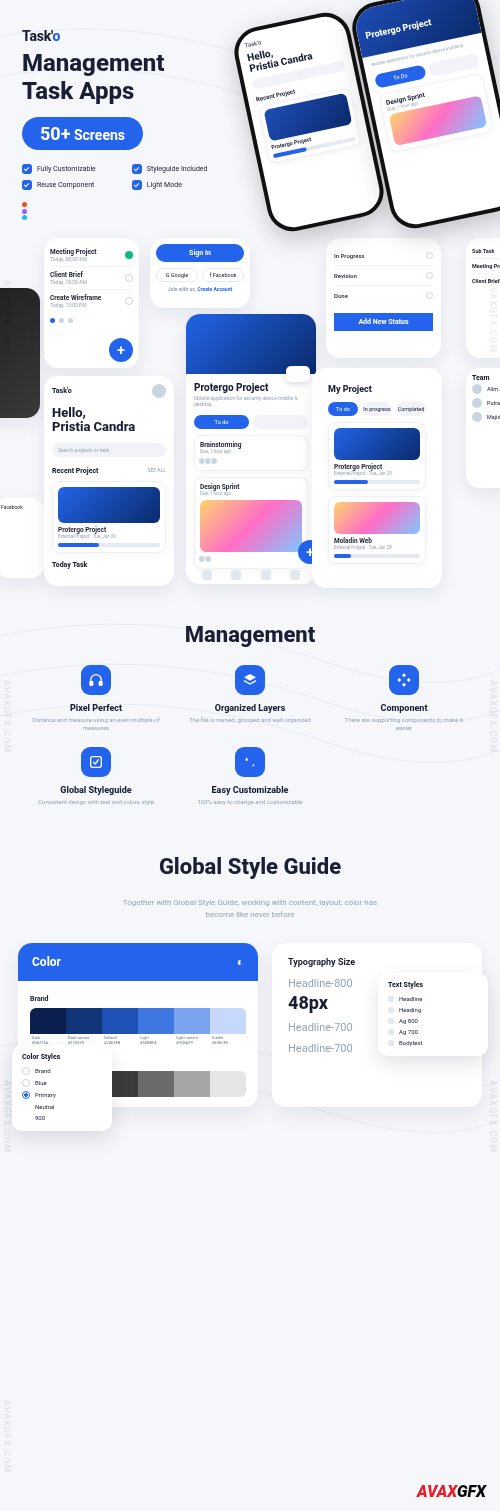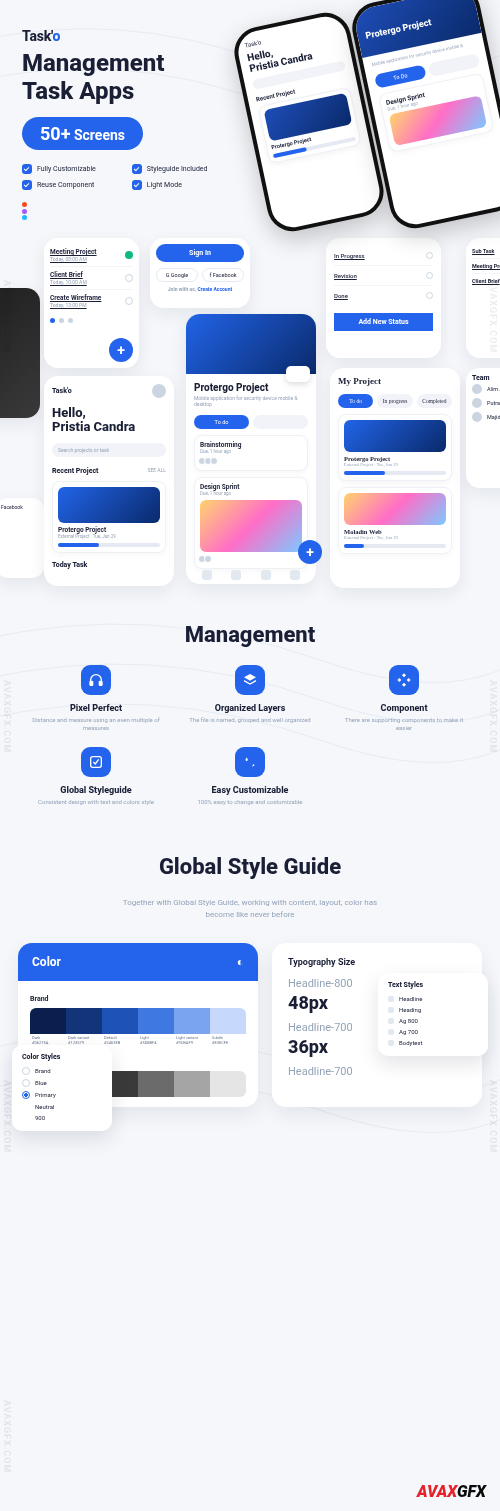--- a/index.html
+++ b/index.html
@@ -42,25 +42,25 @@
 
 .band { position:relative; height:360px; margin-top:8px; }
 .scr { position:absolute; background:#fff; border-radius:14px; box-shadow:0 6px 18px rgba(16,24,40,.08); overflow:hidden; }
 .s-left1 { left:-50px; top:50px; width:90px; height:130px; }
 .s-left2 { left:-5px; top:260px; width:50px; height:80px; }
 .s-a { left:44px; top:0; width:95px; height:130px; padding:6px; }
 .s-b { left:44px; top:138px; width:130px; height:210px; padding:8px; }
 .s-c { left:150px; top:0; width:100px; height:70px; padding:6px; }
 .s-d { left:186px; top:76px; width:130px; height:270px; overflow:visible; }
 .s-e { left:326px; top:0; width:115px; height:120px; padding:8px; }
-.s-f { left:330px; top:130px; width:130px; height:220px; padding:8px;font-family:Liberation Serif, serif; }
+.s-f { left:312px; top:130px; width:130px; height:220px; padding:16px; }
 .s-g { left:466px; top:0; width:60px; height:120px; }
 .s-h { left:466px; top:130px; width:60px; height:120px; }
 .fab { width:24px; height:24px; border-radius:50%; background:#2463eb; color:#fff; display:flex; align-items:center; justify-content:center; font-size:14px; font-weight:700; position:absolute; }
-.row { display:flex; justify-content:space-between; align-items:center; padding:4px 0; border-bottom:1px solid #f2f4f8;text-decoration:underline; }
+.row { display:flex; justify-content:space-between; align-items:center; padding:4px 0; border-bottom:1px solid #f2f4f8; }
 .row:last-child{border:0}
 .row-t { font-size:6.5px; font-weight:700; }
 .row-s { font-size:5px; color:#94a3b8; }
 .dot-g{width:8px;height:8px;background:#10b981;border-radius:50%}
 .si-btn { background:#2463eb; color:#fff; border-radius:14px; height:18px; display:flex; align-items:center; justify-content:center; font-size:7px; font-weight:700; }
 .si-pill { flex:1; height:14px; border:1px solid #e5e9f2; border-radius:10px; font-size:5.5px; display:flex; align-items:center; justify-content:center; }
 .si-row { display:flex; gap:4px; margin-top:6px; }
 .si-link { font-size:5px; text-align:center; margin-top:4px; color:#94a3b8; }
 .si-link span{color:#2463eb;font-weight:700}
 .crown-lg{height:60px;background:linear-gradient(135deg,#2164e8,#0a2a6b);border-radius:14px 14px 0 0;position:relative}
@@ -507,21 +507,20 @@
     </div>
     <div class="sg-card sg-typo">
       <div style="font-size:9px;font-weight:700;margin-bottom:10px">Typography Size</div>
       <div id="typo-list">
             <div style="margin-bottom:8px">
               <div class="typo-t">Headline-800</div>
               <div class="typo-big">48px</div>
             </div>
             <div style="margin-bottom:8px">
               <div class="typo-t">Headline-700</div>
-              <div class="typo-big">36px</div>
             </div>
             <div style="margin-bottom:8px">
               <div class="typo-t">Headline-700</div>
               <div class="typo-big"></div>
             </div>
           </div>
     </div>
 
     <div class="float-card float-cs">
       <div class="fs-t">Color Styles</div>

